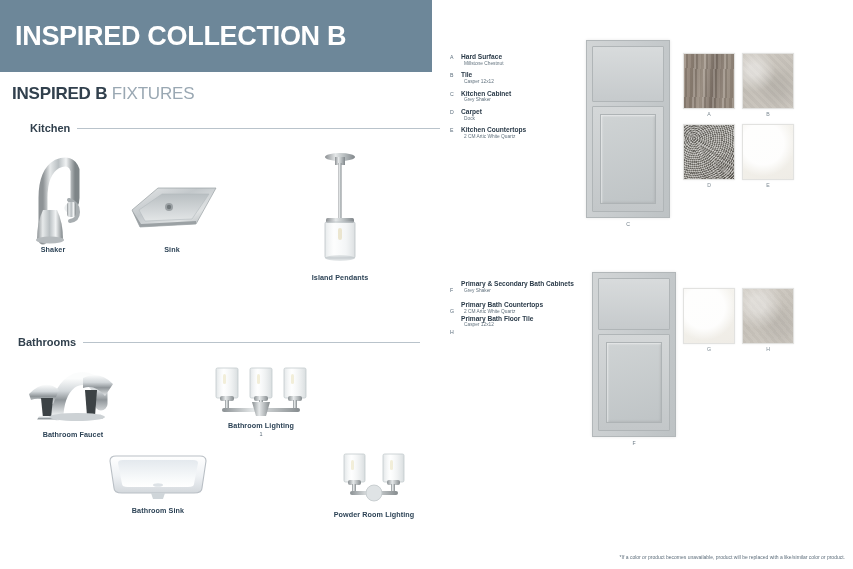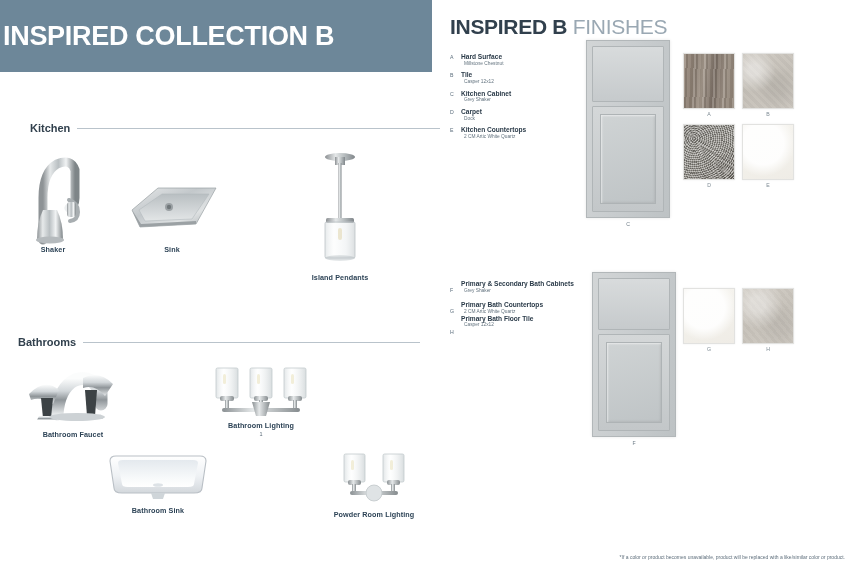--- a/index.html
+++ b/index.html
@@ -15,21 +15,21 @@
   
   .left-col { position:absolute; left:0; top:0; width:432px; height:569px; }
 
   .title-bar {
     position:absolute; left:0; top:0; width:432px; height:72px;
     background:#6d8799;
     display:flex; align-items:center;
   }
   .title-bar .title-text {
     color:#ffffff; font-size:27px; font-weight:bold;
-    letter-spacing:-0.3px; padding-left:3px;
+    letter-spacing:-0.3px; padding-left:15px;
   }
 
   .section-head {
     position:absolute; left:12px; font-size:17px; font-weight:bold;
     letter-spacing:-0.2px; white-space:nowrap;
   }
   .section-head .dark { color:#31404d; }
   .section-head .light { color:#9aa8b3; font-weight:normal; }
 
   .sub-head {
@@ -159,20 +159,24 @@
 </style>
 </head>
 <body style="background: rgb(255, 255, 255);">
 
 <div class="left-col">
 
   <div class="title-bar" style="background: rgb(109, 135, 153);">
     <span class="title-text">INSPIRED COLLECTION B</span>
   </div>
 
+  <div class="section-head" style="top:84px;">
+    <span class="dark">INSPIRED B</span>
+    <span class="light">FIXTURES</span>
+  </div>
 
   <div class="sub-head" style="top:122px;margin-left:20px;">
     <span>Kitchen</span>
     <span class="rule"></span>
   </div>
 
   <div class="fixture" style="left:8px; top:140px; width:90px;">
     <div class="art" style="width:72px;height:105px;">
       <svg viewBox="0 0 72 105" width="72" height="105">
         <defs>
@@ -351,24 +355,20 @@
         <circle cx="36" cy="41" r="8" fill="#dfe3e5" stroke="#c0c6c9" stroke-width=".8"></circle>
       </svg>
     </div>
     <div class="caption" style="margin-top:8px;">Powder Room Lighting</div>
   </div>
 
 </div>
 
 <div class="right-col">
 
-  <div class="fin-title">
-    <span class="dark">INSPIRED B</span>
-    <span class="light">FINISHES</span>
-  </div>
 
   <div class="legend" style="left:10px; top:53px; width:120px;">
     <div class="legend-row">
       <span class="legend-letter">A</span>
       <div class="legend-name">Hard Surface</div>
       <div class="legend-desc">Millstone Chestnut</div>
     </div>
     <div class="legend-row">
       <span class="legend-letter">B</span>
       <div class="legend-name">Tile</div>

